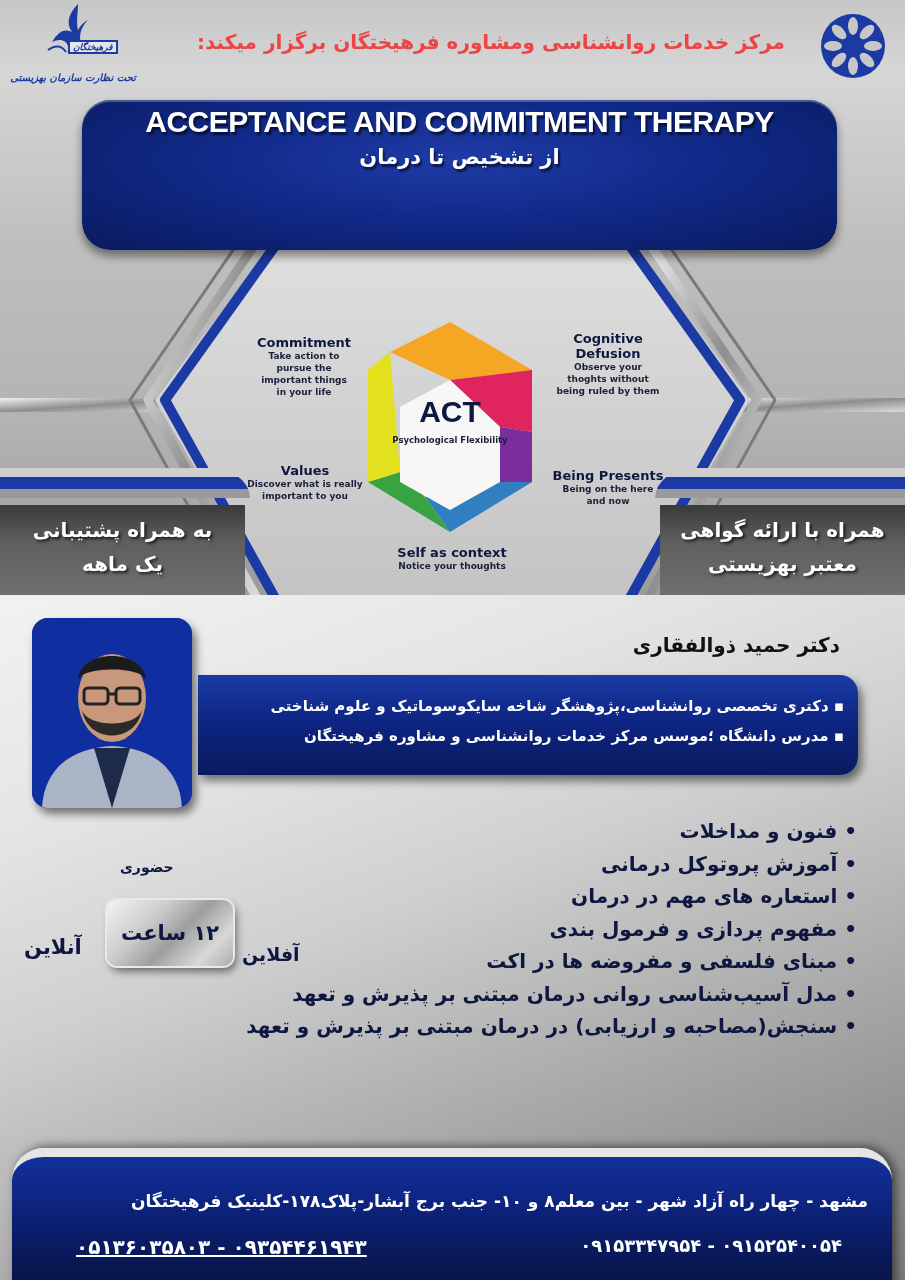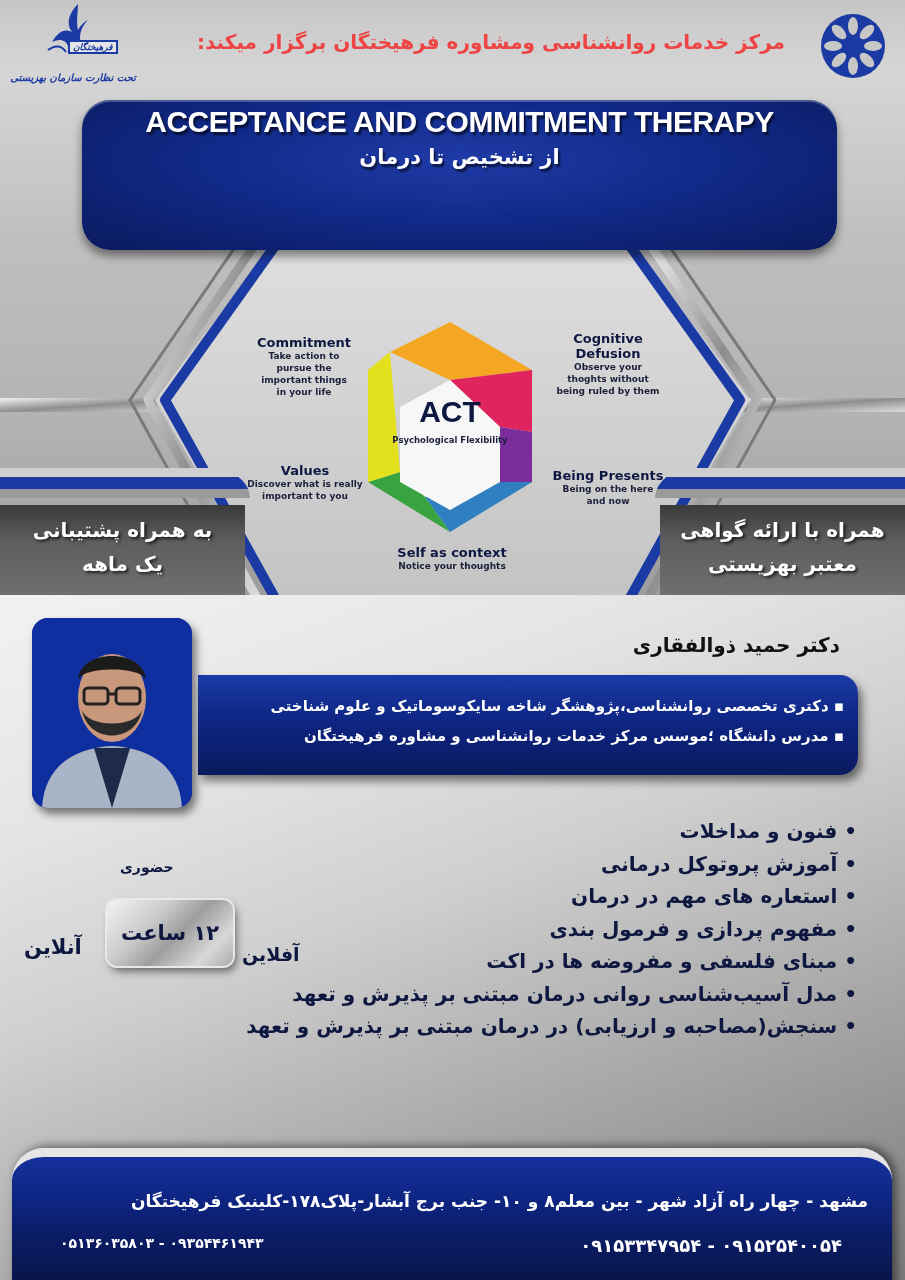--- a/index.html
+++ b/index.html
@@ -157,21 +157,21 @@
       box-shadow: 4px -2px 10px rgba(0,0,0,0.5);
       color: #fff; direction: rtl;
     }
     .address {
       position: absolute; right: 24px; top: 34px; font-size: 17px; font-weight: bold; white-space: nowrap;
     }
     .phones-right {
       position: absolute; right: 50px; top: 78px; font-size: 18px; font-weight: bold; white-space: nowrap; direction: ltr;
     }
     .phones-left {
-      position: absolute; left: 48px; top: 78px; font-size: 14px; font-weight: bold; white-space: nowrap; direction: ltr;
+      position: absolute; left: 64px; top: 78px; font-size: 20px; font-weight: bold; white-space: nowrap; direction: ltr; text-decoration: underline;
     }
   </style>
 </head>
 <body>
 
 <div class="poster">
 
   <div class="top-band"></div>
 
   <div class="logo-left">

